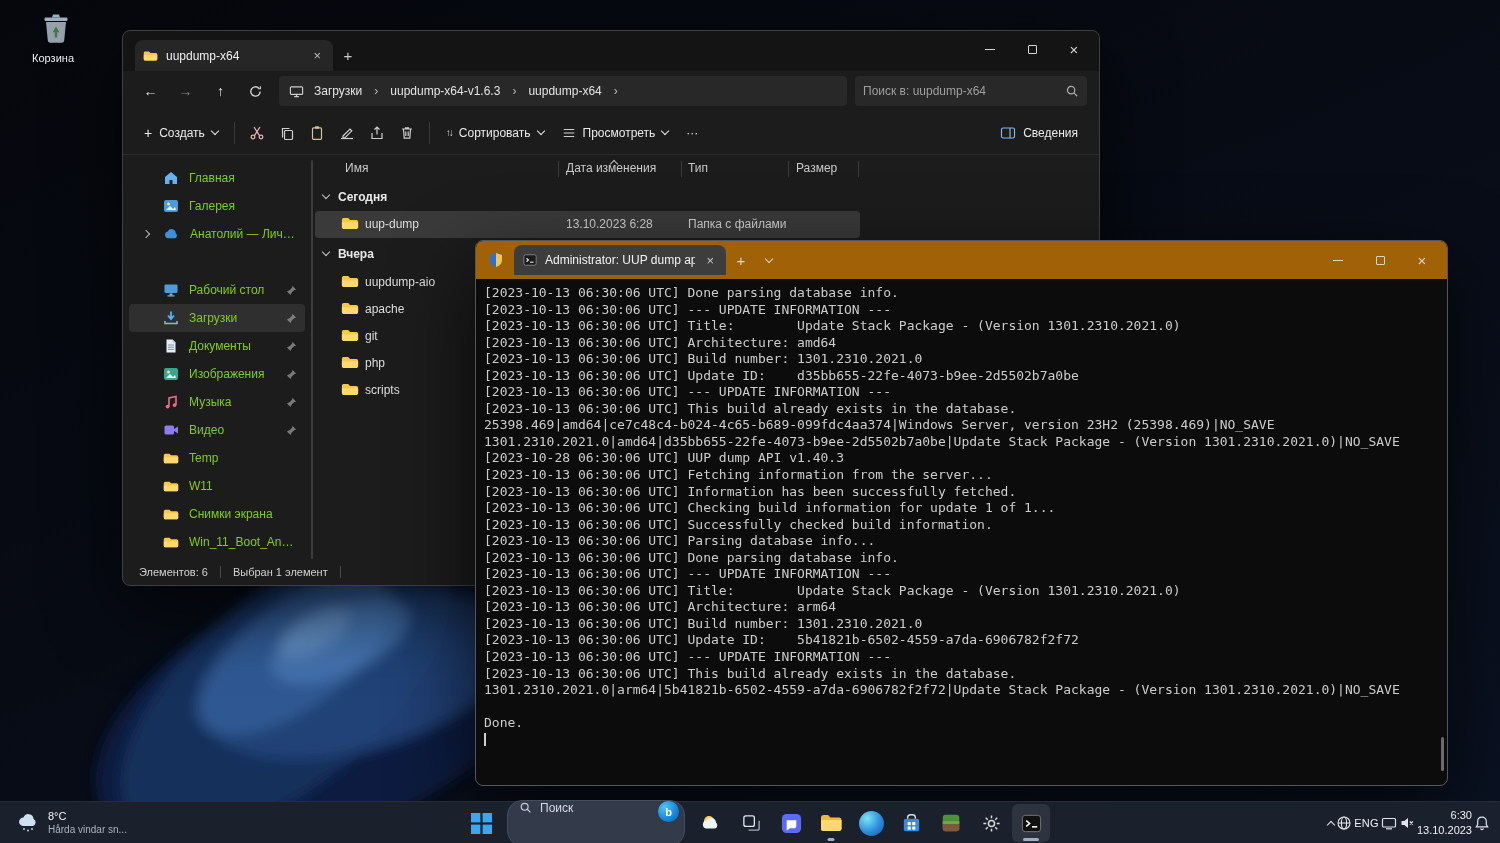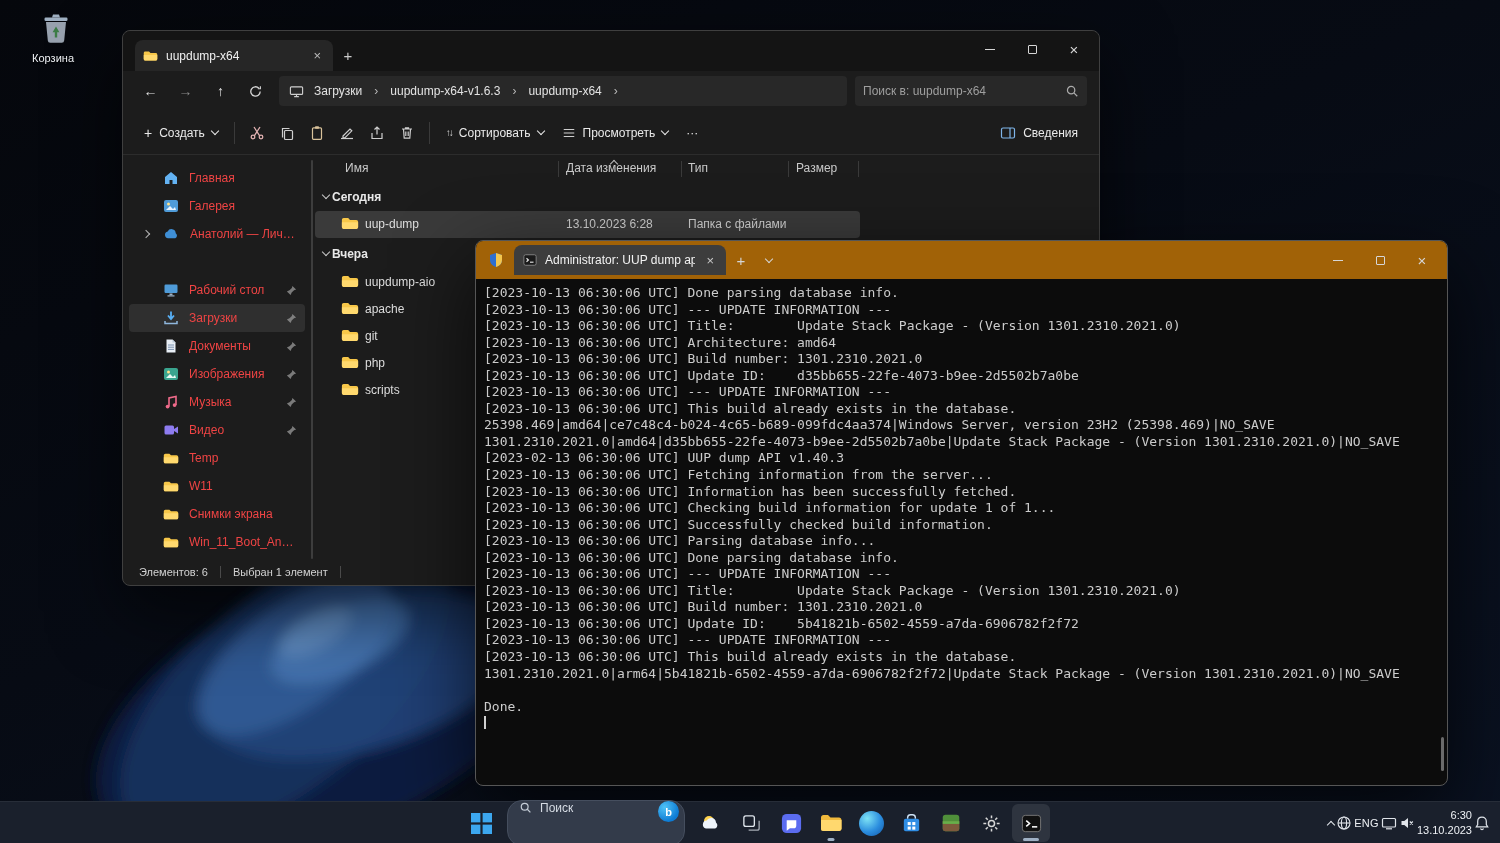--- a/index.html
+++ b/index.html
@@ -46,32 +46,32 @@
   .x-search .qt{flex:1;white-space:nowrap;overflow:hidden}
   .x-cmdbar{height:44px;display:flex;align-items:center;padding:0 12px;border-bottom:1px solid #2c2c2c}
   .cbtn{display:flex;align-items:center;gap:7px;padding:6px 9px;border-radius:4px;color:#eaeaea;white-space:nowrap}
   .cico{width:30px;height:30px;display:flex;align-items:center;justify-content:center;border-radius:4px}
   .cdiv{width:1px;height:22px;background:#3a3a3a;margin:0 7px}
   .plus{color:#e9e9e9;font-size:14px}
   .sortg{font-size:10px;letter-spacing:-2px;color:#dadada}
   .x-main{position:absolute;top:125px;bottom:26px;left:0;right:0}
   .x-sep{position:absolute;left:188px;top:4px;bottom:0;width:2px;background:#3d3d3d;border-radius:1px}
   .x-sidebar{position:absolute;left:0;top:0;width:188px;bottom:0;padding-top:8px;overflow:hidden}
-  .s-item{position:relative;display:flex;align-items:center;gap:10px;height:28px;margin:0 6px;padding:0 8px 0 34px;border-radius:4px;color:#ef4444;white-space:nowrap}
+  .s-item{position:relative;display:flex;align-items:center;gap:10px;height:28px;margin:0 6px;padding:0 8px 0 34px;border-radius:4px;color:#84cc16;white-space:nowrap}
   .s-item.sel{background:#2f2f2f}
   .s-item .s-label{flex:1;overflow:hidden;text-overflow:ellipsis}
   .s-item .tchev{position:absolute;left:14px;color:#b5b5b5}
   .s-gap{height:28px}
   .pin{flex:none;opacity:.75}
   .x-content{position:absolute;left:192px;top:0;right:6px;bottom:0;overflow:hidden}
   .x-headers{position:relative;height:26px;color:#c9c9c9}
   .x-headers span.h{position:absolute;top:5px;white-space:nowrap}
   .hdiv{position:absolute;top:5px;width:1px;height:16px;background:#3a3a3a}
   .h-sortcaret{position:absolute;left:296px;top:2px;color:#bdbdbd}
-  .grp{display:flex;align-items:center;gap:3px;height:29px;padding-left:8px;color:#e8e8e8;font-weight:bold;font-size:12px}
+  .grp{display:flex;align-items:center;gap:9px;height:29px;padding-left:8px;color:#e8e8e8;font-weight:bold;font-size:12px}
   .grp .chev{color:#c9c9c9}
   .row{position:relative;height:27px;width:545px;border-radius:4px;color:#dedede}
   .row.sel{background:#3a3a3a}
   .row .fico{position:absolute;left:26px;top:5px}
   .row .c-name{position:absolute;left:50px;top:6px;white-space:nowrap}
   .row .c-date{position:absolute;left:251px;top:6px;color:#cfcfcf;white-space:nowrap}
   .row .c-type{position:absolute;left:373px;top:6px;color:#cfcfcf;white-space:nowrap}
   .x-status{position:absolute;left:0;right:0;bottom:0;height:26px;display:flex;align-items:center;gap:12px;padding:0 16px;font-size:11px;color:#d2d2d2;border-radius:0 0 8px 8px}
   .sbar{width:1px;height:12px;background:#4a4a4a}
 
@@ -493,42 +493,55 @@
     <div class="tline">[2023-10-13 06:30:06 UTC] Done parsing database info.</div>
     <div class="tline">[2023-10-13 06:30:06 UTC] --- UPDATE INFORMATION ---</div>
     <div class="tline">[2023-10-13 06:30:06 UTC] Title:        Update Stack Package - (Version 1301.2310.2021.0)</div>
     <div class="tline">[2023-10-13 06:30:06 UTC] Architecture: amd64</div>
     <div class="tline">[2023-10-13 06:30:06 UTC] Build number: 1301.2310.2021.0</div>
     <div class="tline">[2023-10-13 06:30:06 UTC] Update ID:    d35bb655-22fe-4073-b9ee-2d5502b7a0be</div>
     <div class="tline">[2023-10-13 06:30:06 UTC] --- UPDATE INFORMATION ---</div>
     <div class="tline">[2023-10-13 06:30:06 UTC] This build already exists in the database.</div>
     <div class="tline">25398.469|amd64|ce7c48c4-b024-4c65-b689-099fdc4aa374|Windows Server, version 23H2 (25398.469)|NO_SAVE</div>
     <div class="tline">1301.2310.2021.0|amd64|d35bb655-22fe-4073-b9ee-2d5502b7a0be|Update Stack Package - (Version 1301.2310.2021.0)|NO_SAVE</div>
-    <div class="tline">[2023-02-13 06:30:06 UTC] UUP dump API v1.40.3</div>
+    <div class="tline">[2023-10-28 06:30:06 UTC] UUP dump API v1.40.3</div>
     <div class="tline">[2023-10-13 06:30:06 UTC] Fetching information from the server...</div>
     <div class="tline">[2023-10-13 06:30:06 UTC] Information has been successfully fetched.</div>
     <div class="tline">[2023-10-13 06:30:06 UTC] Checking build information for update 1 of 1...</div>
     <div class="tline">[2023-10-13 06:30:06 UTC] Successfully checked build information.</div>
     <div class="tline">[2023-10-13 06:30:06 UTC] Parsing database info...</div>
     <div class="tline">[2023-10-13 06:30:06 UTC] Done parsing database info.</div>
     <div class="tline">[2023-10-13 06:30:06 UTC] --- UPDATE INFORMATION ---</div>
     <div class="tline">[2023-10-13 06:30:06 UTC] Title:        Update Stack Package - (Version 1301.2310.2021.0)</div>
+    <div class="tline">[2023-10-13 06:30:06 UTC] Architecture: arm64</div>
     <div class="tline">[2023-10-13 06:30:06 UTC] Build number: 1301.2310.2021.0</div>
     <div class="tline">[2023-10-13 06:30:06 UTC] Update ID:    5b41821b-6502-4559-a7da-6906782f2f72</div>
     <div class="tline">[2023-10-13 06:30:06 UTC] --- UPDATE INFORMATION ---</div>
     <div class="tline">[2023-10-13 06:30:06 UTC] This build already exists in the database.</div>
     <div class="tline">1301.2310.2021.0|arm64|5b41821b-6502-4559-a7da-6906782f2f72|Update Stack Package - (Version 1301.2310.2021.0)|NO_SAVE</div>
     <div class="tline"></div>
     <div class="tline">Done.</div>
     <div class="tline"><span></span><span class="cursor"></span></div>
     <div class="t-scroll"></div>
   </div>
 </div>
 
 <div class="taskbar">
+  <div class="tb-weather">
+    <svg width="24" height="24" viewBox="0 0 24 24">
+      <path d="M7 15a4.2 4.2 0 01.5-8.4A5.2 5.2 0 0117.6 8a3.8 3.8 0 01-.7 7z" fill="#cfe0f2"></path>
+      <circle cx="8" cy="18" r="0.9" fill="#cfe0f2"></circle>
+        <circle cx="12" cy="19.5" r="0.9" fill="#cfe0f2"></circle>
+        <circle cx="16" cy="18" r="0.9" fill="#cfe0f2"></circle>
+    </svg>
+    <div>
+      <div class="t1">8°C</div>
+      <div class="t2">Hårda vindar sn...</div>
+    </div>
+  </div>
 
   <div class="tb-center">
     <div class="tb-btn">
       <svg width="21" height="21" viewBox="0 0 21.5 21.5">
         <rect x="0" y="0" width="9.6" height="9.6" fill="#3ca7ef"></rect>
           <rect x="11.9" y="0" width="9.6" height="9.6" fill="#3ca7ef"></rect>
         <rect x="0" y="11.9" width="9.6" height="9.6" fill="#3ca7ef"></rect>
           <rect x="11.9" y="11.9" width="9.6" height="9.6" fill="#3ca7ef"></rect>
       </svg>
     </div>

